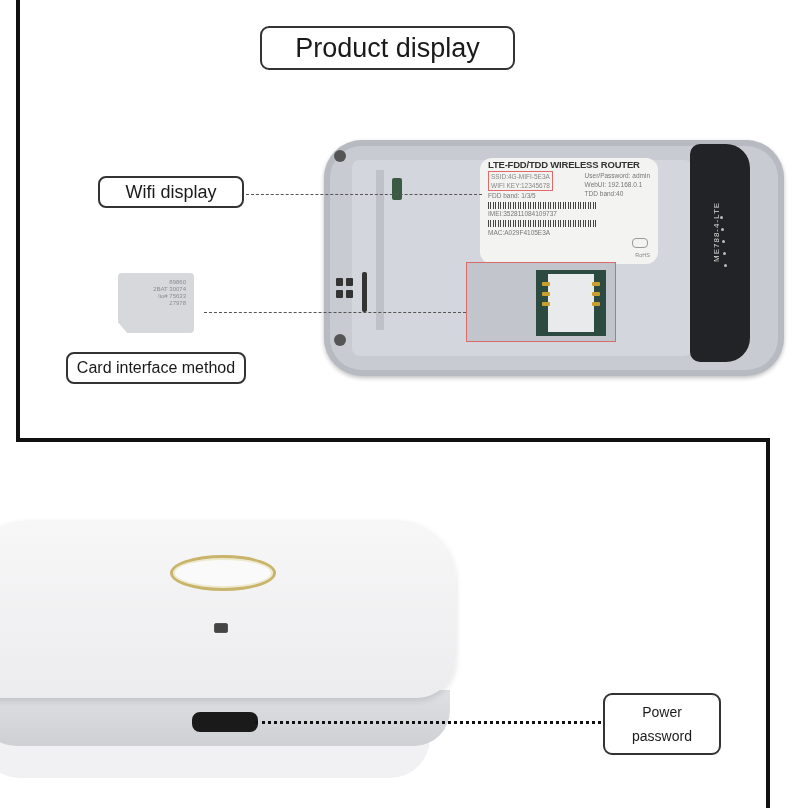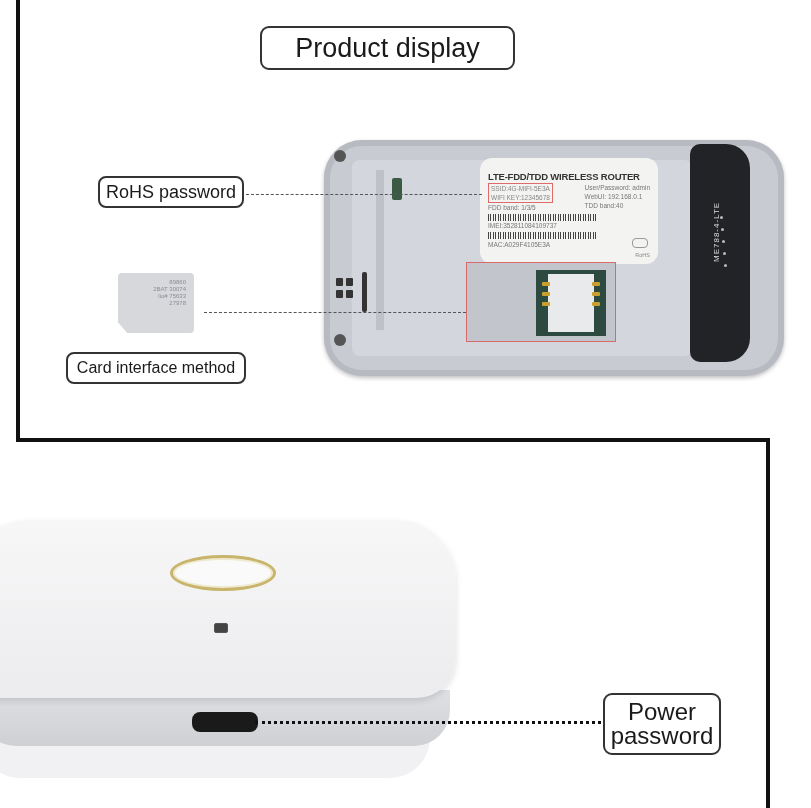--- a/index.html
+++ b/index.html
@@ -9,33 +9,33 @@
   
   .frame-left { left:16px; top:0; width:4px; height:442px; background:#111; }
   .frame-mid { left:16px; top:438px; width:754px; height:4px; background:#111; }
   .frame-right { left:766px; top:438px; width:4px; height:370px; background:#111; }
 
   
   .callout { position:absolute; border:2px solid #333; border-radius:8px; background:#fff; color:#1a1a1a; display:flex; align-items:center; justify-content:center; text-align:center; box-sizing:border-box; }
   .title-box { left:260px; top:26px; width:255px; height:44px; font-size:27px; border-radius:9px; }
   .wifi-box { left:98px; top:176px; width:146px; height:32px; font-size:18px; }
   .card-box { left:66px; top:352px; width:180px; height:32px; font-size:16px; }
-  .power-box { left:603px; top:693px; width:118px; height:62px; font-size:24px; line-height:24px; flex-direction:column; border-radius:9px;text-align:center; }
+  .power-box { left:603px; top:693px; width:118px; height:62px; font-size:14px; line-height:24px; flex-direction:column; border-radius:9px;text-align:center; }
 
   
   .leader { position:absolute; height:0; border-top:1px dashed #555; }
   .leader-wifi { left:246px; top:194px; width:236px; }
   .leader-card { left:204px; top:312px; width:262px; }
   .leader-power { left:255px; top:721px; width:346px; border-top:3px dotted #111; }
 
   
   .router-back { left:324px; top:140px; width:460px; height:236px; background:#c9cbd3; border-radius:38px; box-shadow: inset 0 0 0 6px #b8bac2, 0 2px 4px rgba(0,0,0,0.25); }
   .router-inner { left:352px; top:160px; width:340px; height:196px; background:#d4d6dd; border-radius:8px; }
   .battery-wall { left:376px; top:170px; width:8px; height:160px; background:#bfc1c9; }
-  .label-sticker { left:480px; top:158px; width:178px; height:106px; background:#f3f3f1; border-radius:12px; padding:14px 8px; box-sizing:border-box; font-size:6.5px; color:#777; line-height:9px; }
+  .label-sticker { left:480px; top:158px; width:178px; height:106px; background:#f3f3f1; border-radius:12px; padding:2px 8px; box-sizing:border-box; font-size:6.5px; color:#777; line-height:9px; }
   .label-title { font-size:9.5px; font-weight:bold; color:#333; letter-spacing:-0.2px; margin-bottom:2px; white-space:nowrap; }
   .label-cols { display:flex; justify-content:space-between; }
   .ssid-box { border:1.5px solid #e06a6a; padding:0 2px; color:#888; }
   .barcode { height:7px; margin-top:2px; background:repeating-linear-gradient(90deg,#444 0 1px,transparent 1px 2px,#444 2px 3px,transparent 3px 5px); width:110px; }
   .mac { margin-top:1px; }
   .ce-mark { position:absolute; right:10px; bottom:16px; width:14px; height:8px; border:1px solid #999; border-radius:4px; }
   .rohs { position:absolute; right:8px; bottom:4px; font-size:5.5px; color:#888; }
 
   .sim-slot { left:466px; top:262px; width:150px; height:80px; border:1.5px solid #d86a6a; box-sizing:border-box; background:#c3c5cc; }
   .sim-tray { left:536px; top:270px; width:70px; height:66px; background:#2d4a40; }
@@ -129,21 +129,21 @@
 <div class="abs antenna-text" style="top:262px;">ME788-4-LTE</div>
 
 <div class="abs sim-card">
   <div>89860</div>
   <div>2BAT 30074</div>
   <div>lio# 75633</div>
   <div>27978</div>
 </div>
 
 <div class="leader leader-wifi"></div>
-<div class="callout wifi-box">RoHS password</div>
+<div class="callout wifi-box">Wifi display</div>
 
 <div class="leader leader-card"></div>
 <div class="callout card-box">Card interface method</div>
 
 <div class="abs router-bottom"></div>
 <div class="abs router-side"></div>
 <div class="abs router-front" style="height:178px;"></div>
 <div class="abs power-button"></div>
 <div class="abs led"></div>
 <div class="abs usb-port"></div>

